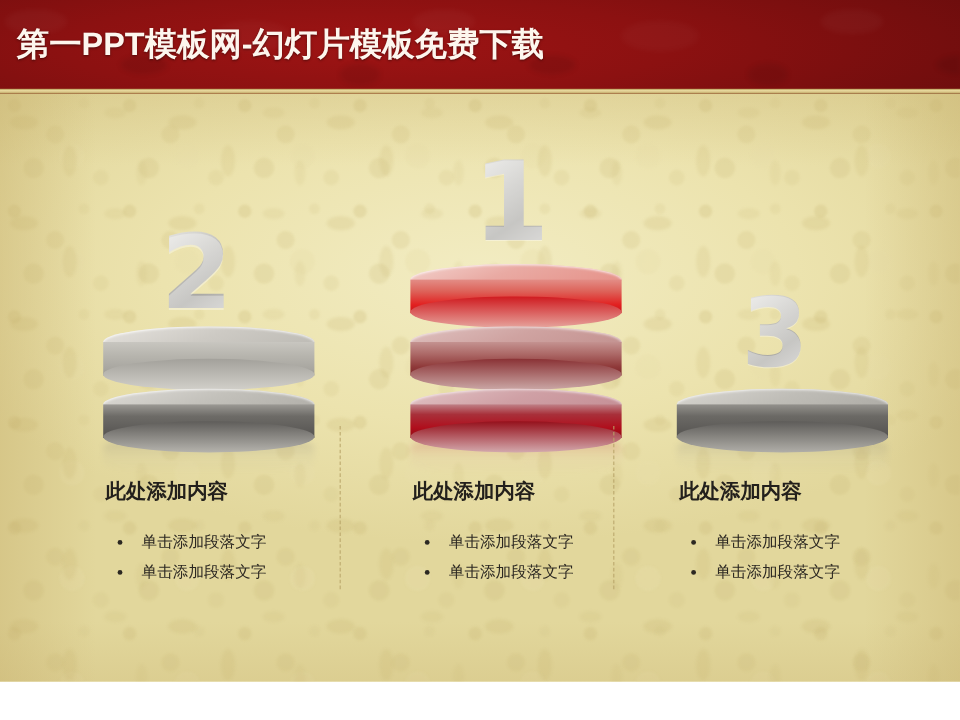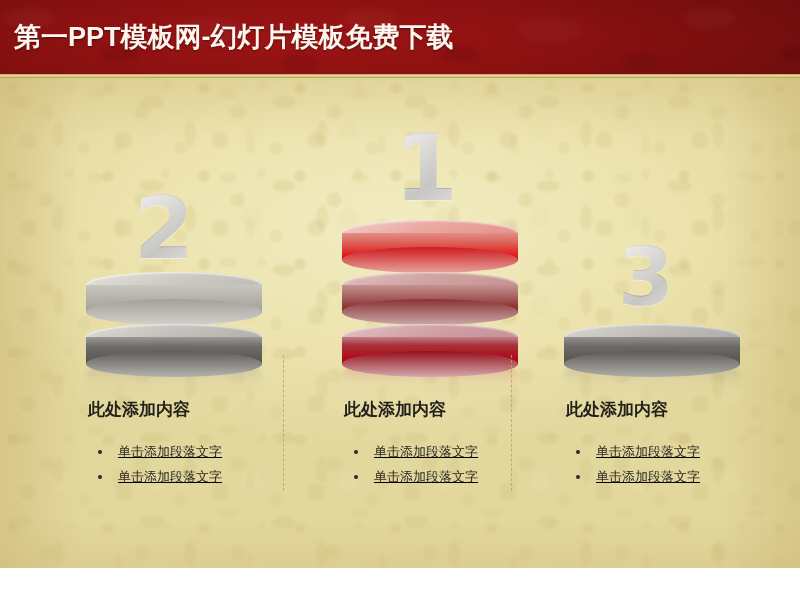--- a/index.html
+++ b/index.html
@@ -225,21 +225,20 @@
     font-weight: bold;
     font-size: 17px;
     color: #23201c;
     margin: 0 0 22px 28px;
     white-space: nowrap;
   }
   .bullets {
     list-style: none;
     margin: 14px 0 0 0;
     padding: 0;
-    text-decoration: underline;
   }
   .bullets li {
     position: relative;
     font-family: "DejaVu Serif", "Liberation Serif", serif;
     font-size: 13px;
     color: #2c2822;
     padding-left: 58px;
     margin-bottom: 7px;
     white-space: nowrap;
   }

